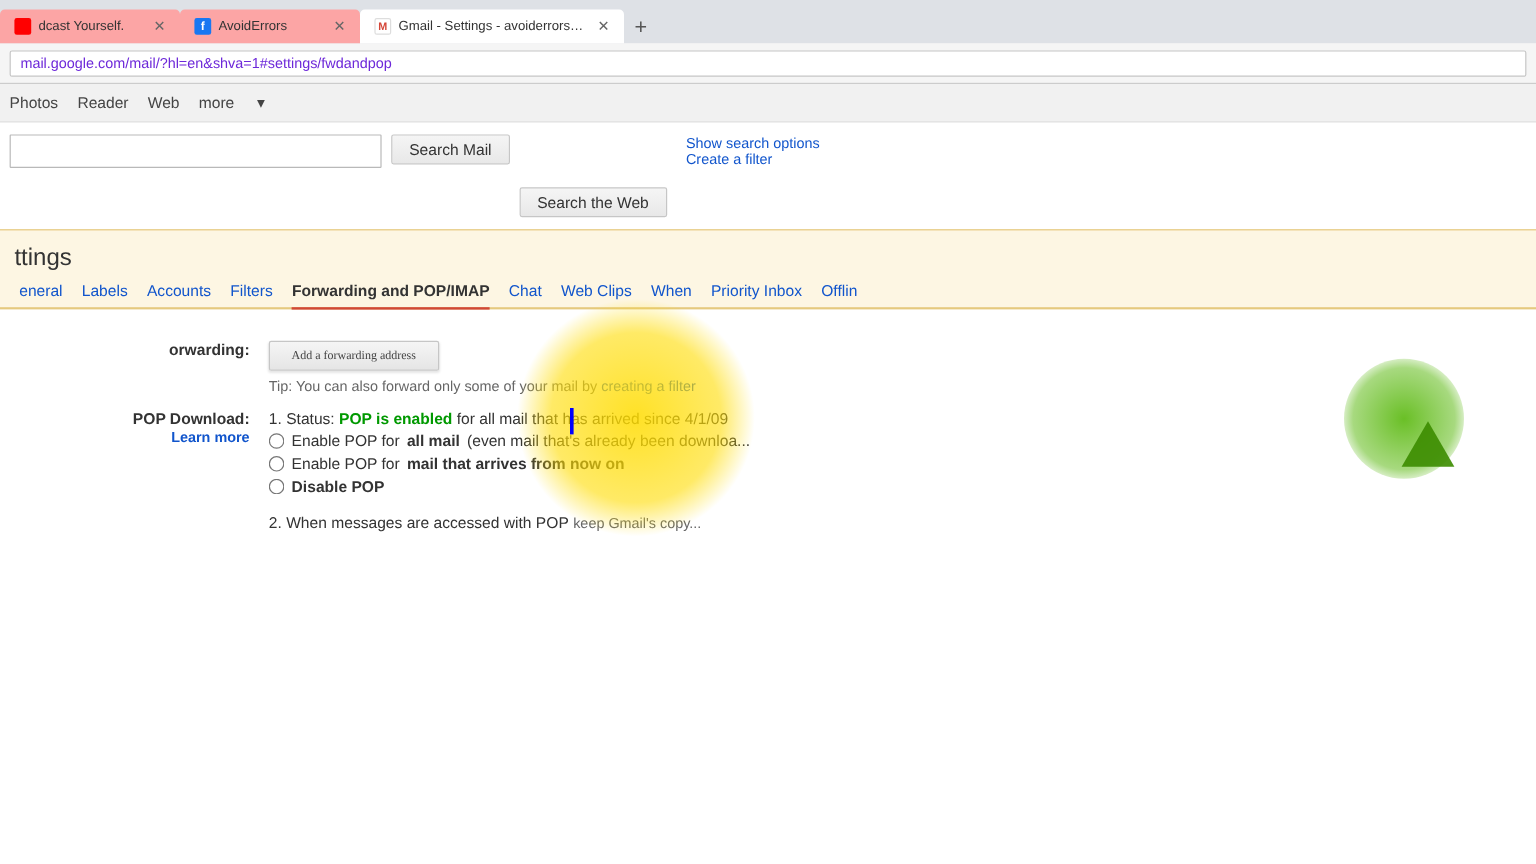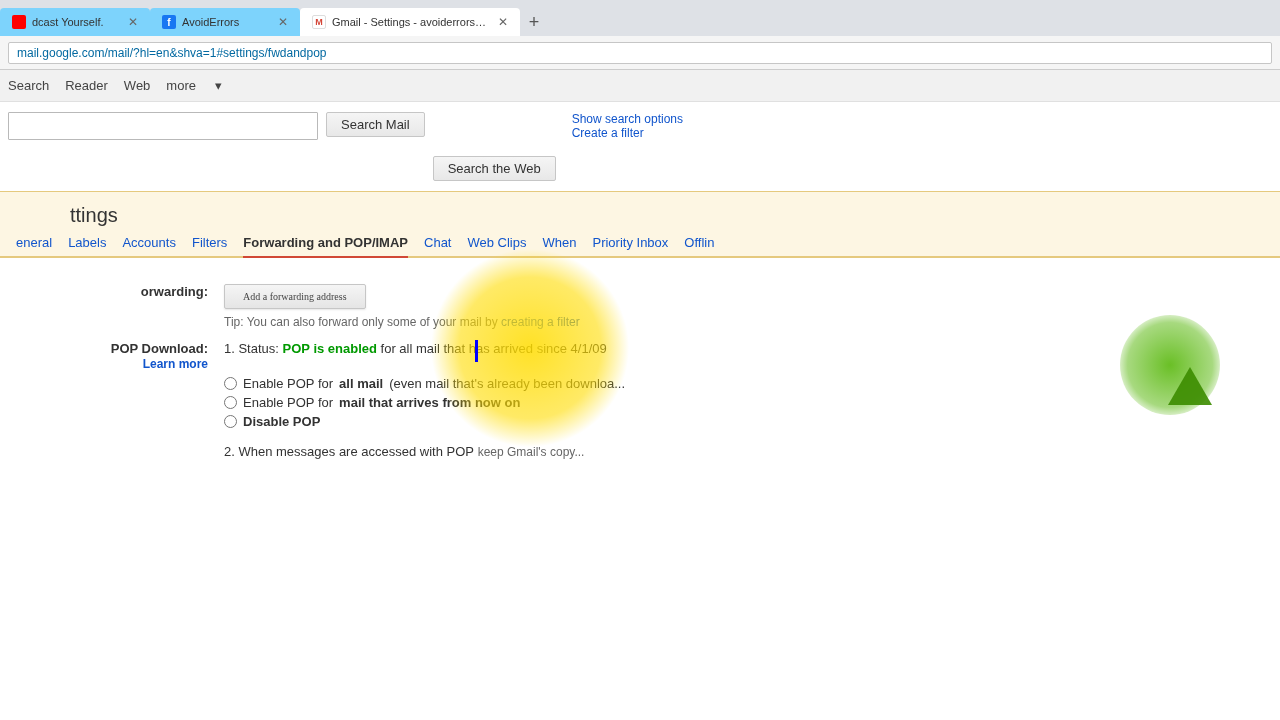--- a/index.html
+++ b/index.html
@@ -1,65 +1,65 @@
 <!DOCTYPE html>
 <html><head>
   <meta charset="utf-8">
   <style>
     * { margin: 0; padding: 0; box-sizing: border-box; }
     body { font-family: Arial, sans-serif; font-size: 13px; background: #fff; overflow: hidden; width: 1280px; height: 720px; }
 
     
     .browser-chrome { background: #dee1e6; width: 100%; }
     .tab-bar { display: flex; align-items: flex-end; padding: 6px 0 0 0; height: 36px; background: #dee1e6; }
-    .tab { display: flex; align-items: center; padding: 0 12px; height: 28px; background: #7dd3fc; border-radius: 4px 4px 0 0; font-size: 12px; color: #333; max-width: 220px; min-width: 150px; cursor: pointer; gap: 6px; }
+    .tab { display: flex; align-items: center; padding: 0 12px; height: 28px; background: #fca5a5; border-radius: 4px 4px 0 0; font-size: 12px; color: #333; max-width: 220px; min-width: 150px; cursor: pointer; gap: 6px; }
     .tab.active { background: #fff; }
     .tab-favicon { width: 14px; height: 14px; border-radius: 2px; flex-shrink: 0; }
     .tab-favicon.youtube { background: #ff0000; }
     .tab-favicon.facebook { background: #1877f2; display: flex; align-items: center; justify-content: center; color: white; font-size: 10px; font-weight: bold; }
     .tab-favicon.gmail { background: #fff; border: 1px solid #ddd; display: flex; align-items: center; justify-content: center; color: #d44638; font-size: 9px; font-weight: bold; }
     .tab-label { flex: 1; overflow: hidden; text-overflow: ellipsis; white-space: nowrap; font-size: 11px; }
     .tab-close { font-size: 12px; color: #666; cursor: pointer; }
     .tab-new { display: flex; align-items: center; justify-content: center; width: 28px; height: 28px; font-size: 18px; color: #555; cursor: pointer; }
 
     .omnibar-bar { background: #f5f5f5; padding: 4px 8px; display: flex; align-items: center; gap: 6px; height: 34px; border-bottom: 1px solid #ccc; }
-    .omnibar-input { flex: 1; background: #fff; border: 1px solid #c6c6c6; border-radius: 2px; padding: 3px 8px; font-size: 12px; color: #0369a1; }
+    .omnibar-input { flex: 1; background: #fff; border: 1px solid #c6c6c6; border-radius: 2px; padding: 3px 8px; font-size: 12px; color: #6d28d9; }
 
     
     .google-toolbar { background: #f1f1f1; padding: 4px 8px; display: flex; align-items: center; gap: 16px; border-bottom: 1px solid #e0e0e0; height: 32px; }
     .google-toolbar a { color: #444; font-size: 13px; text-decoration: none; }
     .more-btn { display: flex; align-items: center; gap: 19px; color: #444; font-size: 13px; cursor: pointer; }
 
     
     .search-bar { display: flex; align-items: flex-start; padding: 10px 8px; gap: 8px; }
     .search-input { width: 310px; height: 28px; border: 1px solid #b9b9b9; border-radius: 1px; padding: 3px 8px; font-size: 13px; }
     .search-mail-btn { background: linear-gradient(#f5f5f5, #e8e8e8); border: 1px solid #c6c6c6; border-radius: 2px; padding: 4px 14px; font-size: 13px; cursor: pointer; color: #333; }
     .search-web-btn { background: linear-gradient(#f5f5f5, #e8e8e8); border: 1px solid #c6c6c6; border-radius: 2px; padding: 4px 14px; font-size: 13px; cursor: pointer; color: #333; margin-top: 44px; }
     .search-links { display: flex; flex-direction: column; margin-left: 8px; }
     .search-links a { color: #15c; font-size: 12px; text-decoration: none; }
 
     
     .settings-wrapper { background: #fdf6e3; border-top: 1px solid #e5c97e; }
-    .settings-title { padding: 12px 16px 0 23px; font-size: 20px; font-weight: normal; color: #333; margin-left: 47px; }
+    .settings-title { padding: 12px 16px 0 12px; font-size: 20px; font-weight: normal; color: #333; }
     .settings-tabs { display: flex; align-items: flex-start; padding: 8px 16px 0 16px; gap: 16px; border-bottom: 2px solid #e5c97e; }
     .settings-tab { color: #15c; font-size: 13px; text-decoration: none; padding-bottom: 6px; cursor: pointer; white-space: nowrap; }
     .settings-tab.active { color: #333; font-weight: bold; border-bottom: 2px solid #d14836; margin-bottom: -2px; }
 
     
     .content-area { background: #fff; padding: 20px 16px; }
     .content-table { width: 100%; border-collapse: collapse; }
     .content-table td { vertical-align: top; padding: 6px 8px; }
     .label-cell { width: 200px; font-size: 13px; color: #333; font-weight: bold; text-align: right; padding-right: 16px; }
     .value-cell { font-size: 13px; color: #333; }
 
     .add-forwarding-btn { background: linear-gradient(#f5f5f5, #e5e5e5); border: 1px solid #c6c6c6; border-radius: 2px; padding: 6px 18px; font-size: 10px; cursor: pointer; color: #444; box-shadow: 0 1px 2px rgba(0,0,0,0.1); font-family: Liberation Serif, serif; }
     .tip-text { color: #666; font-size: 12px; margin-top: 6px; }
     .tip-text a { color: #15c; text-decoration: none; }
     .status-green { color: #090; font-weight: bold; }
-    .radio-group { margin-top: 20px; }
+    .radio-group { margin-top: 4px; }
     .radio-item { display: flex; align-items: center; gap: 6px; margin-top: 4px; font-size: 13px; }
     .radio-item input { cursor: pointer; }
     .learn-more { color: #15c; text-decoration: none; font-size: 12px; }
     .keep-gmail { color: #666; font-size: 12px; }
 
     
     .spotlight { position: absolute; width: 200px; height: 200px; border-radius: 50%; background: radial-gradient(circle, rgba(255,220,0,0.85) 0%, rgba(255,220,0,0.6) 50%, transparent 70%); pointer-events: none; z-index: 100; top: 248px; left: 430px; }
 
     
     .green-overlay { position: absolute; width: 100px; height: 100px; border-radius: 50%; background: radial-gradient(circle, rgba(80,180,0,0.85) 0%, rgba(80,180,0,0.5) 60%, transparent 80%); pointer-events: none; z-index: 100; bottom: 70px; right: 60px; }
@@ -94,21 +94,21 @@
         <span class="tab-close">✕</span>
       </div>
       <div class="tab-new">+</div>
     </div>
     <div class="omnibar-bar">
       <input class="omnibar-input" type="text" value="mail.google.com/mail/?hl=en&amp;shva=1#settings/fwdandpop" style="">
     </div>
   </div>
 
   <div class="google-toolbar">
-    <a href="#">Search</a>
+    <a href="#">Photos</a>
     <a href="#">Reader</a>
     <a href="#">Web</a>
     <div class="more-btn">
       <span>more</span>
       <span>▾</span>
     </div>
   </div>
 
   <div class="search-bar">
     <input class="search-input" type="text" style="">

